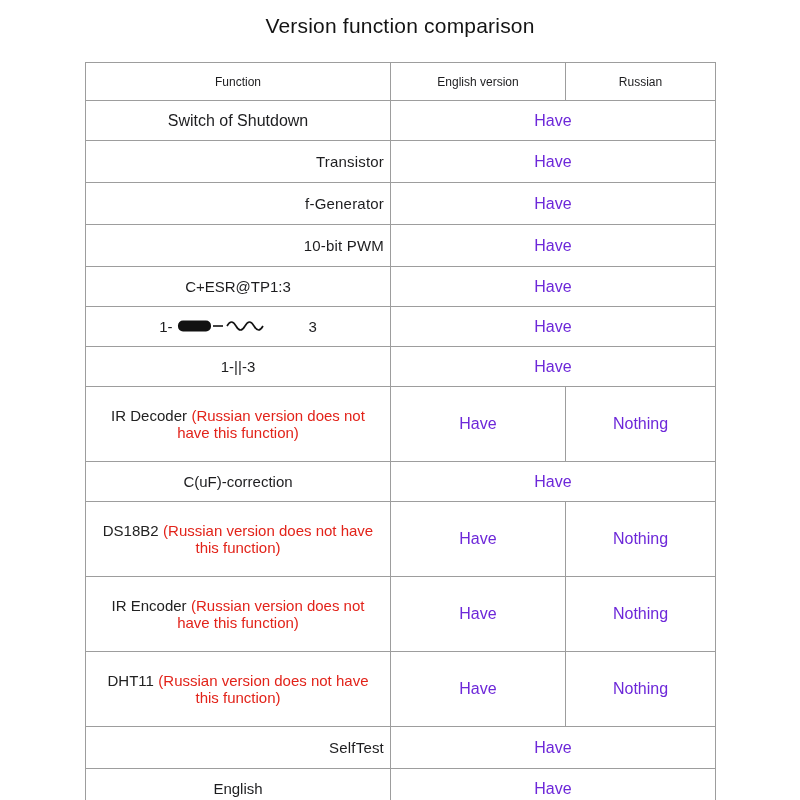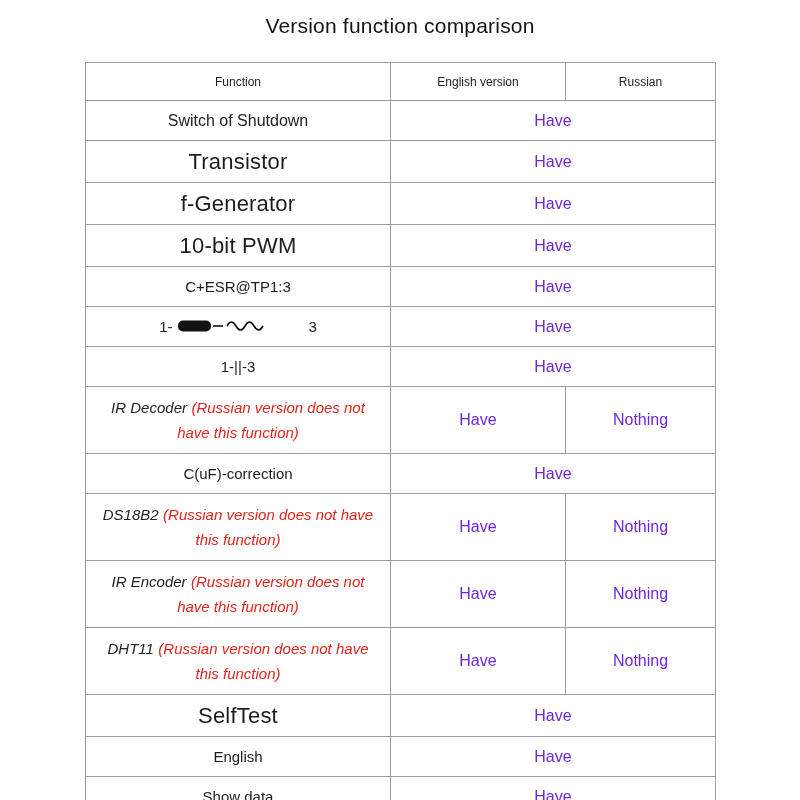--- a/index.html
+++ b/index.html
@@ -34,26 +34,26 @@
   .cmp col.c-fn { width: 305px; }
   .cmp col.c-en { width: 175px; }
   .cmp col.c-ru { width: 150px; }
   .cmp th {
     font-size: 12px;
     font-weight: 400;
     height: 38px;
     color: #1d1d1f;
   }
   .cmp td { font-size: 16px; height: 40px; }
-  tr.big td.fn { font-size: 22px; letter-spacing: 0.2px; height: 42px; }
+  tr.big td.fn { font-size: 15px; letter-spacing: 0.2px; height: 42px; text-align: right; }
   tr.small td.fn { font-size: 15px; height: 37px; }
   tr.note-row td { height: 44px; }
   td.fn .fname { color: #222222; font-size: 15px; }
   td.fn .note { color: #e2231a; font-size: 15px; }
-  tr.note-row td.fn { line-height: 25px; padding: 8px 10px; font-style: italic; }
+  tr.note-row td.fn { line-height: 17px; padding: 20px 10px; }
   td.val { font-size: 16px; color: #6d28d9; }
   .symwrap {
     display: inline-flex;
     align-items: center;
     gap: 4px;
     font-size: 15px;
   }
   .symwrap .endgap { display: inline-block; width: 14px; }
   svg.coil { display: block; }
 </style>

